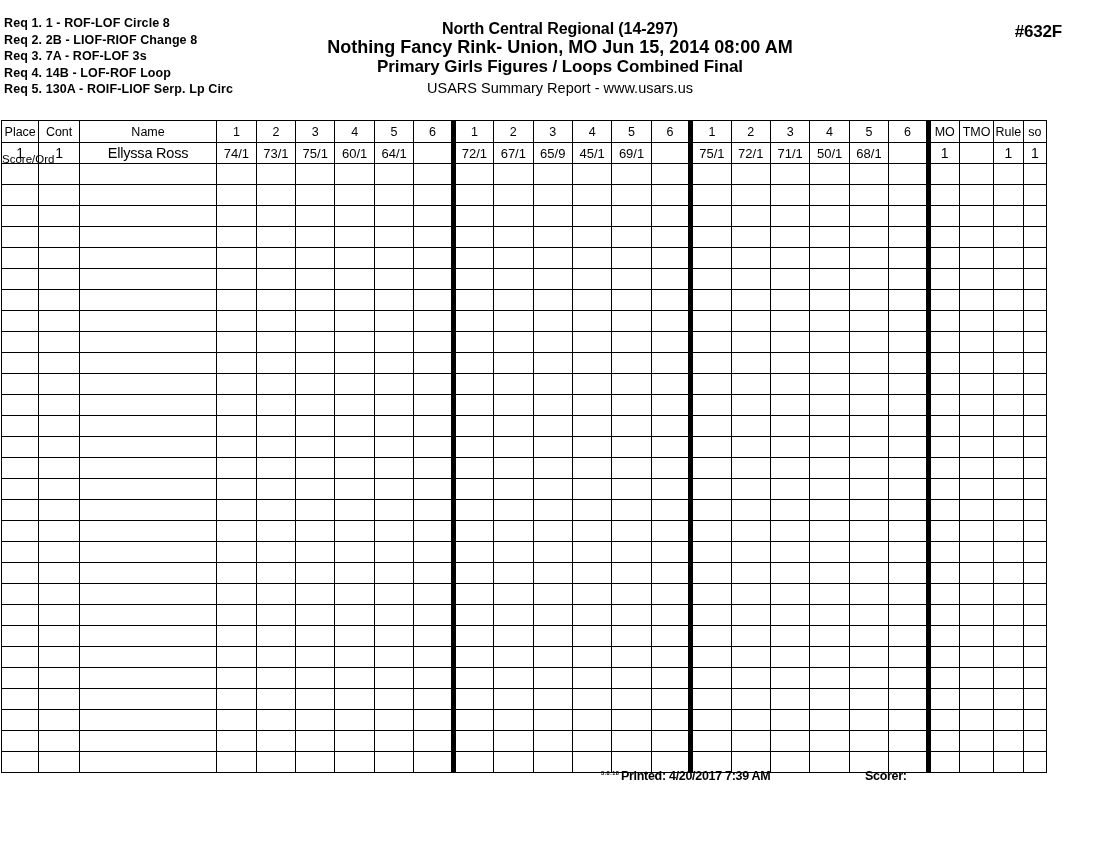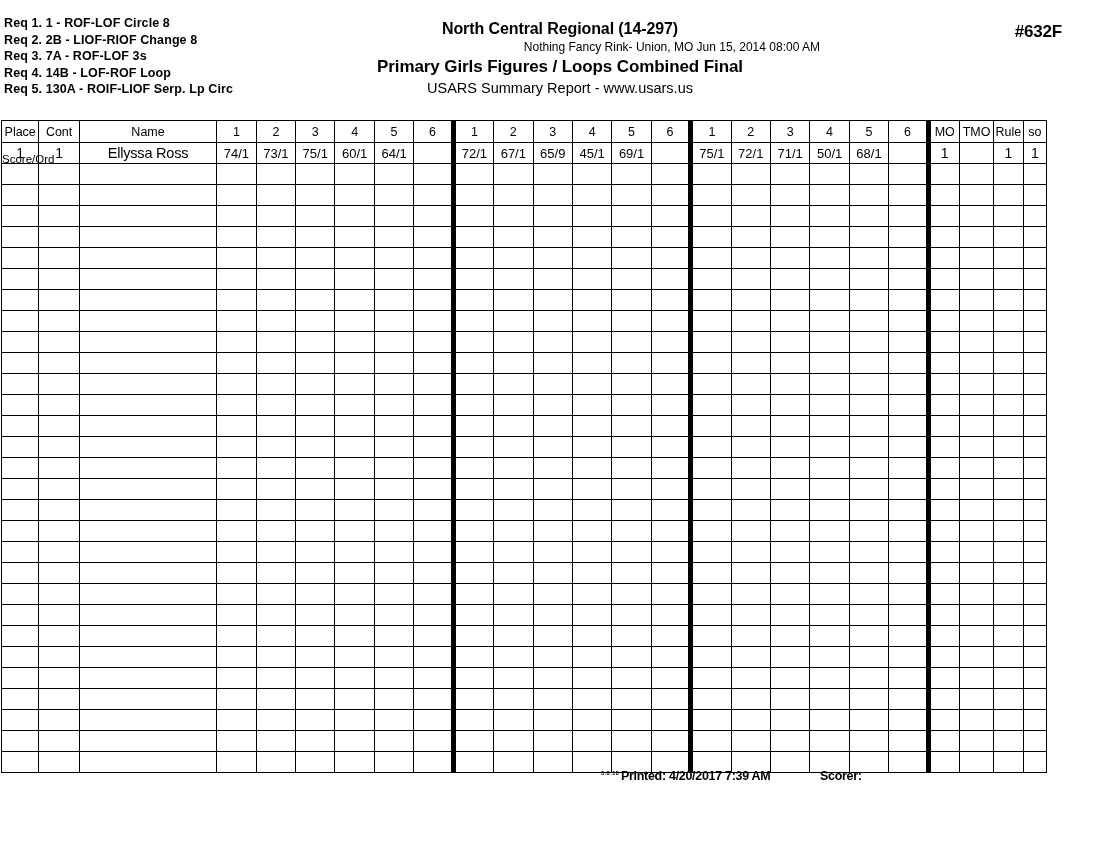--- a/index.html
+++ b/index.html
@@ -39,24 +39,23 @@
     width: 520px;
     text-align: center;
   }
   #title-block .t-event {
     font-size: 16px;
     font-weight: bold;
     line-height: 19px;
     letter-spacing: -0.1px;
   }
   #title-block .t-venue {
-    font-size: 12px;
-    font-weight: normal;
+    font-size: 18px;
+    font-weight: bold;
     line-height: 18px;
-    text-align: right;
   }
   #title-block .t-class {
     font-size: 17px;
     font-weight: bold;
     line-height: 22px;
     letter-spacing: -0.1px;
   }
   #title-block .t-report {
     font-size: 14.5px;
     font-weight: normal;
@@ -185,21 +184,21 @@
   #footer .printed {
     position: absolute;
     left: 621px;
     top: 1px;
     font-size: 12.5px;
     font-weight: bold;
     letter-spacing: -0.3px;
   }
   #footer .scorer {
     position: absolute;
-    left: 820px;
+    left: 865px;
     top: 1px;
     font-size: 12.5px;
     font-weight: bold;
     letter-spacing: -0.3px;
   }
 </style>
 </head>
 <body>
 
 <div id="req-list">

